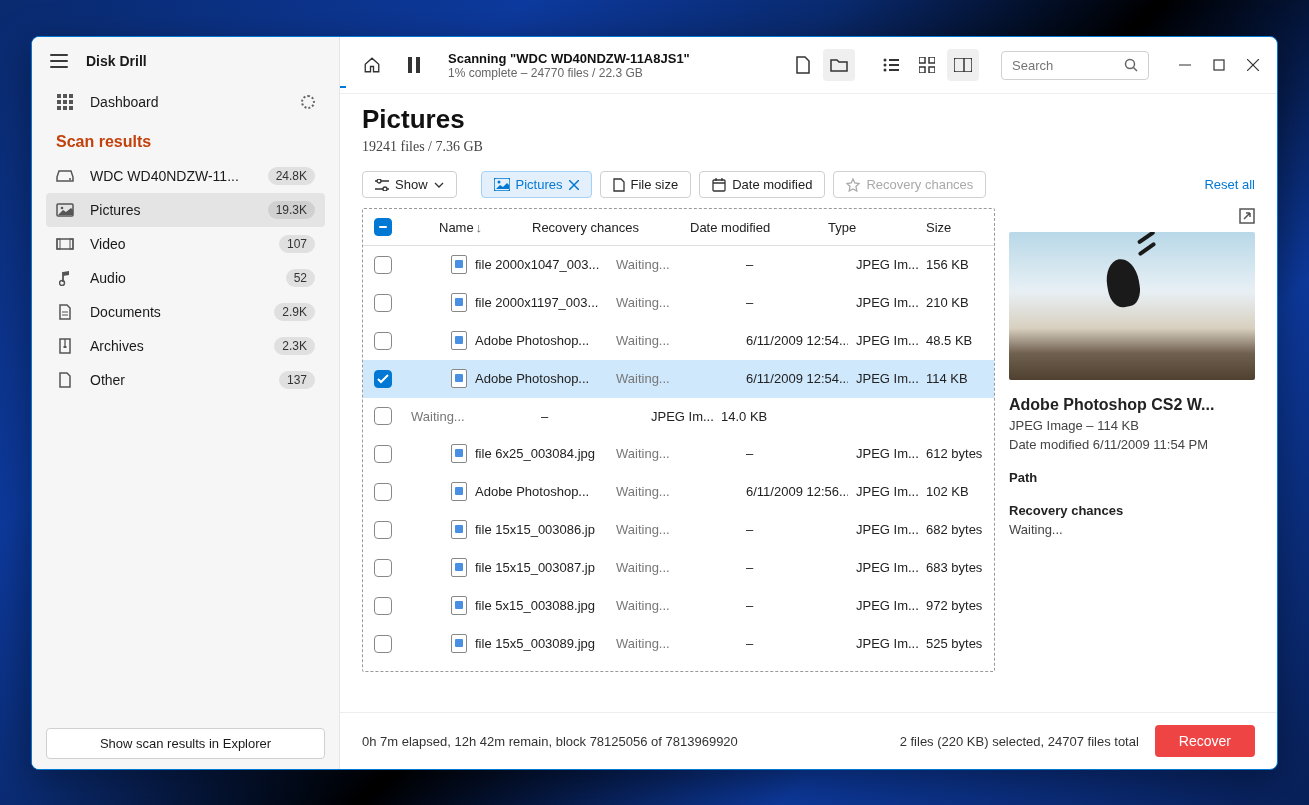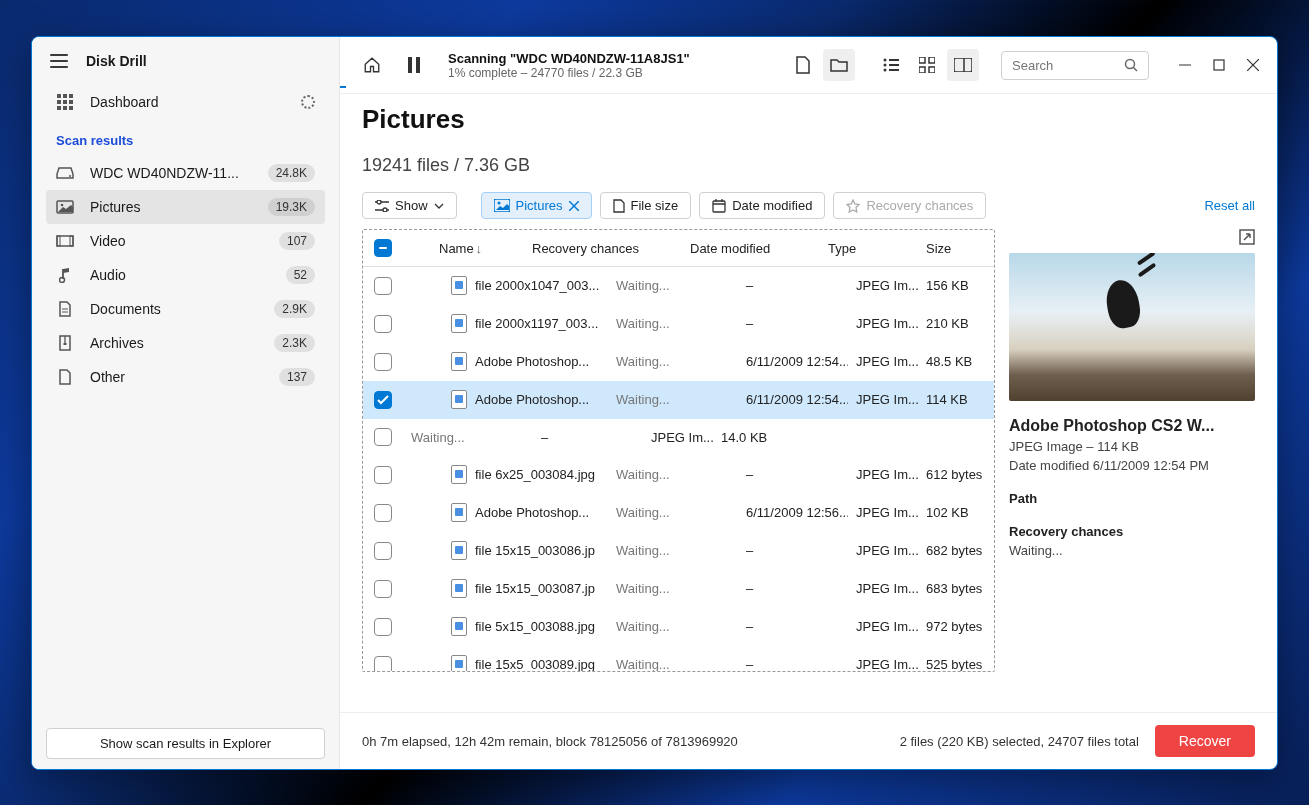--- a/index.html
+++ b/index.html
@@ -11,41 +11,41 @@
 .hamburger-icon { width: 18px; height: 14px; display: flex; flex-direction: column; justify-content: space-between; cursor: pointer; }
 .hamburger-icon span { height: 2px; background: #3a3a3a; border-radius: 1px; }
 .app-title { font-size: 14px; font-weight: 600; color: #1a1a1a; }
 .sidebar-nav { padding: 4px 14px; }
 .nav-item { display: flex; align-items: center; padding: 8px 10px; gap: 16px; font-size: 14px; color: #1a1a1a; cursor: pointer; border-radius: 4px; }
 .nav-item.selected { background: #e4e4e4; }
 .nav-icon { width: 18px; height: 18px; display: flex; align-items: center; justify-content: center; color: #555; }
 .nav-label { flex: 1; white-space: nowrap; overflow: hidden; text-overflow: ellipsis; }
 .nav-count { background: #e0e0e0; color: #333; font-size: 12px; padding: 2px 8px; border-radius: 10px; font-weight: 500; }
 .nav-item.selected .nav-count { background: #d0d0d0; }
-.section-label { font-size: 13px; font-weight: 600; color: #1d4ed8; padding: 14px 10px 8px; }
+.section-label { font-size: 16px; font-weight: 600; color: #c2410c; padding: 14px 10px 8px; }
 .spinner { width: 14px; height: 14px; border: 2px dotted #666; border-radius: 50%; }
 .dashboard-row { display: flex; align-items: center; justify-content: space-between; }
 .sidebar-footer { margin-top: auto; padding: 10px 14px; }
 .explorer-btn { width: 100%; padding: 7px; border: 1px solid #d0d0d0; background: #fff; border-radius: 4px; font-size: 13px; cursor: pointer; color: #1a1a1a; }
 .main { flex: 1; display: flex; flex-direction: column; position: relative; }
 .progress-strip { position: absolute; top: 49px; left: 0; width: 6px; height: 2px; background: #0078d4; }
 .toolbar { display: flex; align-items: center; padding: 12px 16px; gap: 10px; border-bottom: 1px solid #eee; }
 .tb-icon-btn { width: 32px; height: 32px; display: flex; align-items: center; justify-content: center; border-radius: 4px; cursor: pointer; color: #333; }
 .tb-icon-btn.filled { background: #efefef; }
 .scan-info { flex: 1; margin-left: 8px; }
 .scan-title { font-size: 13px; font-weight: 600; color: #111; }
 .scan-sub { font-size: 12px; color: #666; }
 .view-controls { display: flex; gap: 4px; margin-right: 12px; }
 .search-box { width: 148px; padding: 6px 10px; border: 1px solid #d0d0d0; border-radius: 4px; font-size: 13px; display: flex; align-items: center; justify-content: space-between; }
 .search-box input { border: none; outline: none; width: 100px; font-size: 13px; }
 .window-controls { display: flex; gap: 18px; margin-left: 18px; }
 .window-btn { width: 16px; height: 16px; display: flex; align-items: center; justify-content: center; cursor: pointer; color: #333; }
 .content-header { padding: 10px 22px 12px; }
 .page-title { font-size: 26px; font-weight: 600; color: #111; }
-.page-sub { font-size: 18px; color: #444; margin-top: 20px; }
+.page-sub { font-size: 14px; color: #444; margin-top: 4px; font-family: Liberation Serif, serif; }
 .filter-bar { display: flex; align-items: center; padding: 4px 22px 10px; gap: 8px; }
 .pill { display: inline-flex; align-items: center; gap: 6px; padding: 5px 12px; border: 1px solid #d0d0d0; border-radius: 4px; font-size: 13px; cursor: pointer; background: #fff; color: #222; }
 .pill.active { background: #e3f0fb; border-color: #a4d0f5; color: #0078d4; }
 .pill.disabled { color: #aaa; }
 .reset-link { margin-left: auto; color: #0078d4; font-size: 13px; cursor: pointer; }
 .content-body { flex: 1; display: flex; padding: 0 22px; gap: 14px; overflow: hidden; }
 .table-wrap { flex: 1; border: 1px dashed #999; border-radius: 2px; overflow: hidden; display: flex; flex-direction: column; }
 .table-header { display: flex; border-bottom: 1px solid #e0e0e0; font-size: 13px; font-weight: 500; color: #222; gap: 28px; }
 .th, .td { padding: 9px 8px; display: flex; align-items: center; }
 .col-chk { width: 40px; justify-content: center; }
@@ -523,21 +523,21 @@
       <div class="detail-pane">
         <div class="expand-icon">
           <svg width="16" height="16" viewBox="0 0 16 16">
               <rect x="1" y="1" width="14" height="14" fill="none" stroke="#555" stroke-width="1.5"></rect>
               <path d="M5 11 L11 5 M11 5 H7 M11 5 V9" fill="none" stroke="#555" stroke-width="1.5"></path>
             </svg>
         </div>
         <div class="preview-img"></div>
         <div class="detail-title">Adobe Photoshop CS2 W...</div>
         <div class="detail-meta">JPEG Image – 114 KB</div>
-        <div class="detail-meta">Date modified 6/11/2009 12:54 PM</div>
+        <div class="detail-meta">Date modified 6/11/2009 11:54 PM</div>
         <div class="detail-section-title">Path</div>
         <div class="detail-section-title">Recovery chances</div>
         <div class="detail-meta">Waiting...</div>
       </div>
     </div>
 
     <div class="footer">
       <div class="footer-status">0h 7m elapsed, 12h 42m remain, block 78125056 of 7813969920</div>
       <div class="footer-selection">2 files (220 KB) selected, 24707 files total</div>
       <button class="recover-btn">Recover</button>

